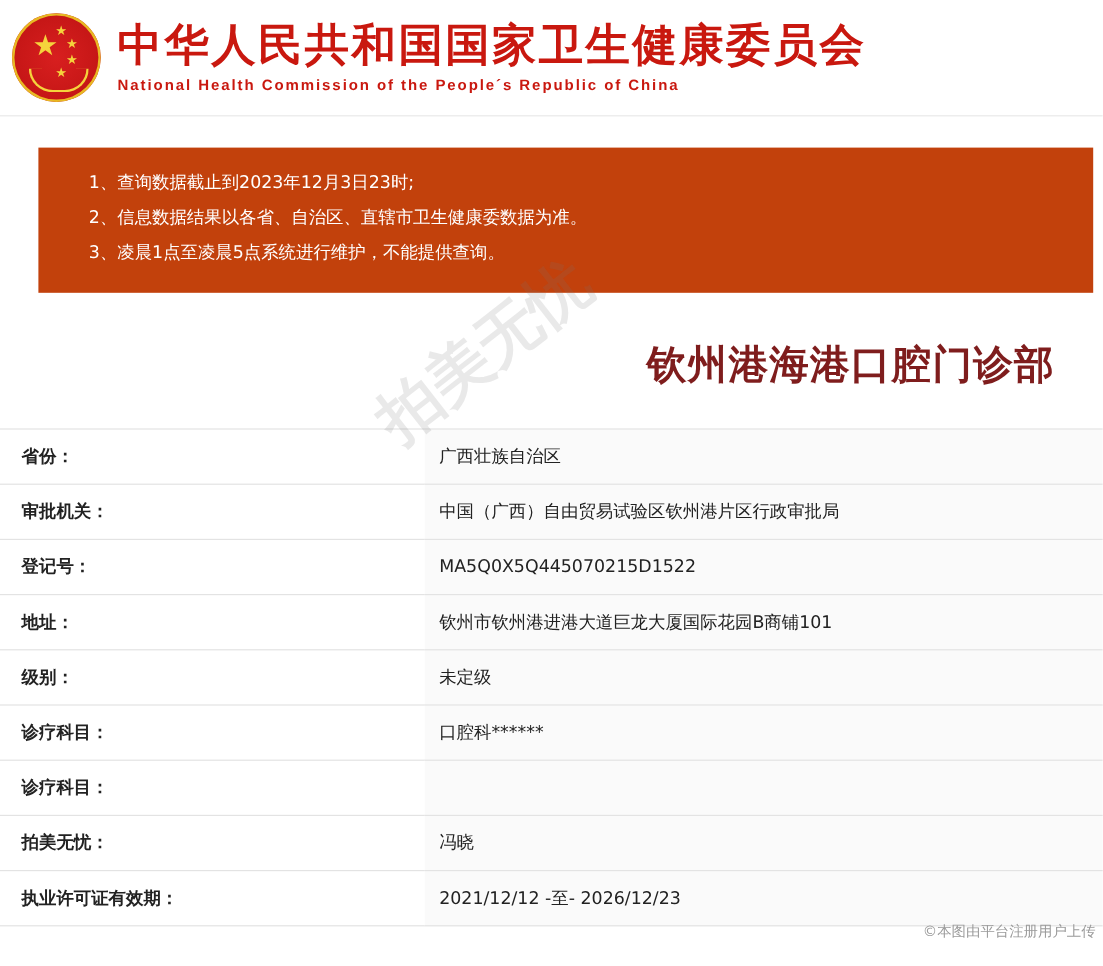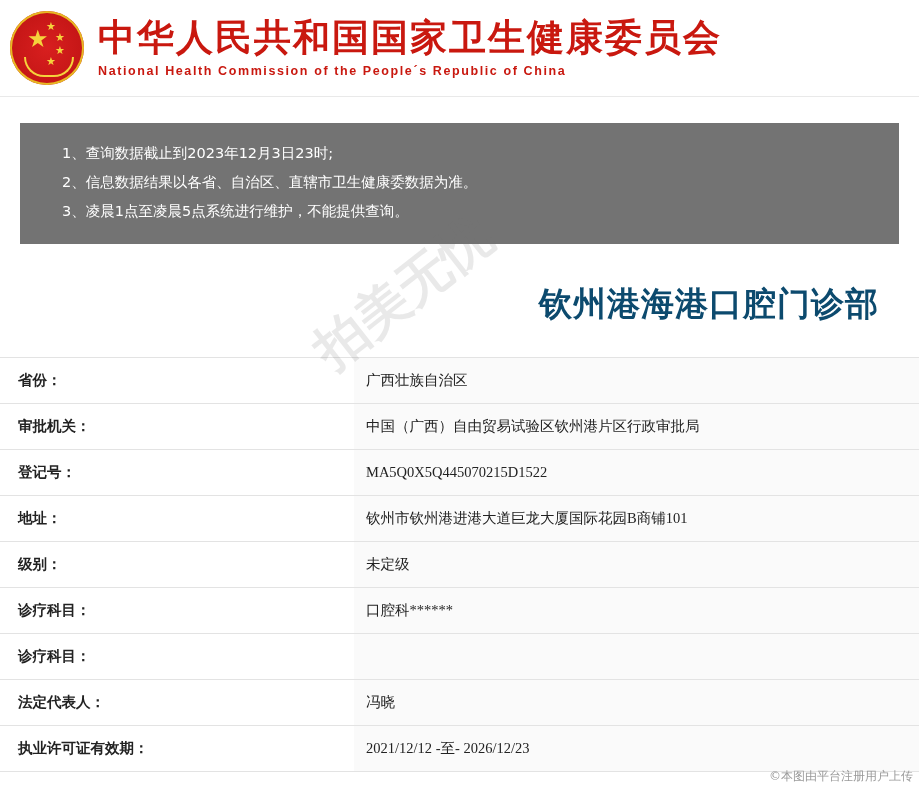--- a/index.html
+++ b/index.html
@@ -83,57 +83,57 @@
     letter-spacing: 1.6px;
     margin-top: 6px;
     white-space: nowrap;
   }
 
   
   .notice-wrap {
     padding: 26px 20px 0 20px;
   }
   .notice {
-    background: #737373;
+    background: #c2410c;
     color: #ffffff;
     padding: 16px 22px 18px 42px;
     box-sizing: border-box;
     width: 879px;
     font-size: 14.5px;
     line-height: 2.0;
     font-family: "DejaVu Sans", "Liberation Sans", sans-serif;
+    margin-left: 12px;
   }
   .notice div { white-space: nowrap; }
 
   
   .org-title {
     text-align: right;
     padding: 38px 40px 30px 0;
     font-family: "DejaVu Sans", "Liberation Sans", sans-serif;
     font-size: 33px;
     font-weight: bold;
-    color: #0c4a6e;
+    color: #7f1d1d;
     letter-spacing: 1px;
   }
 
   
   table.info {
     width: 919px;
     border-collapse: collapse;
     table-layout: fixed;
     font-family: "DejaVu Sans", "Liberation Sans", sans-serif;
   }
   table.info tr { height: 46px; }
   table.info td {
     border-top: 1px solid #e3e3e3;
     border-bottom: 1px solid #e3e3e3;
     font-size: 14.5px;
     vertical-align: middle;
     color: #222;
-    font-family: Liberation Serif, serif;
   }
   td.label {
     width: 335px;
     padding-left: 18px;
     font-weight: bold;
     background: #ffffff;
   }
   td.value {
     padding-left: 12px;
     background: #fafafa;
@@ -218,21 +218,21 @@
     </tr>
     <tr>
       <td class="label">诊疗科目：</td>
       <td class="value">口腔科******</td>
     </tr>
     <tr>
       <td class="label">诊疗科目：</td>
       <td class="value"></td>
     </tr>
     <tr>
-      <td class="label">法定代表人：</td>
+      <td class="label">拍美无忧：</td>
       <td class="value">冯晓</td>
     </tr>
     <tr>
       <td class="label">执业许可证有效期：</td>
       <td class="value">2021/12/12 -至- 2026/12/23</td>
     </tr>
   </tbody>
 </table>
 
 <div class="wm-diag">拍美无忧</div>

